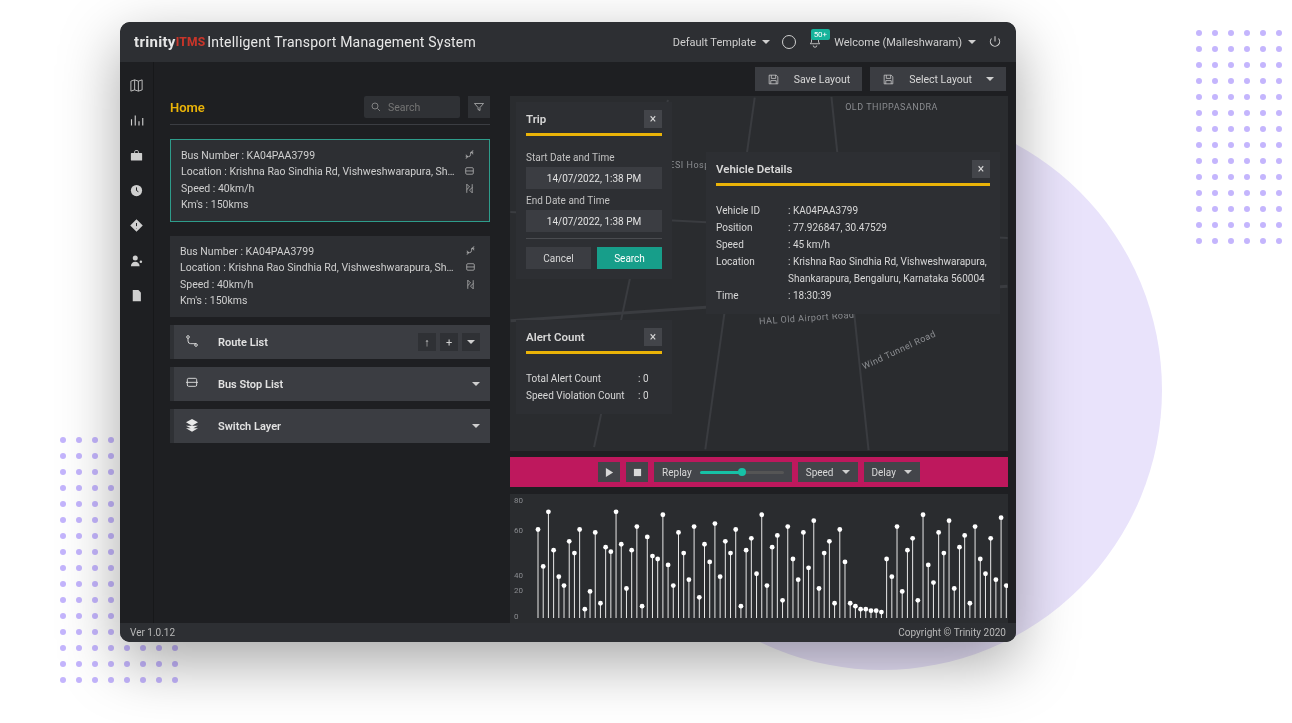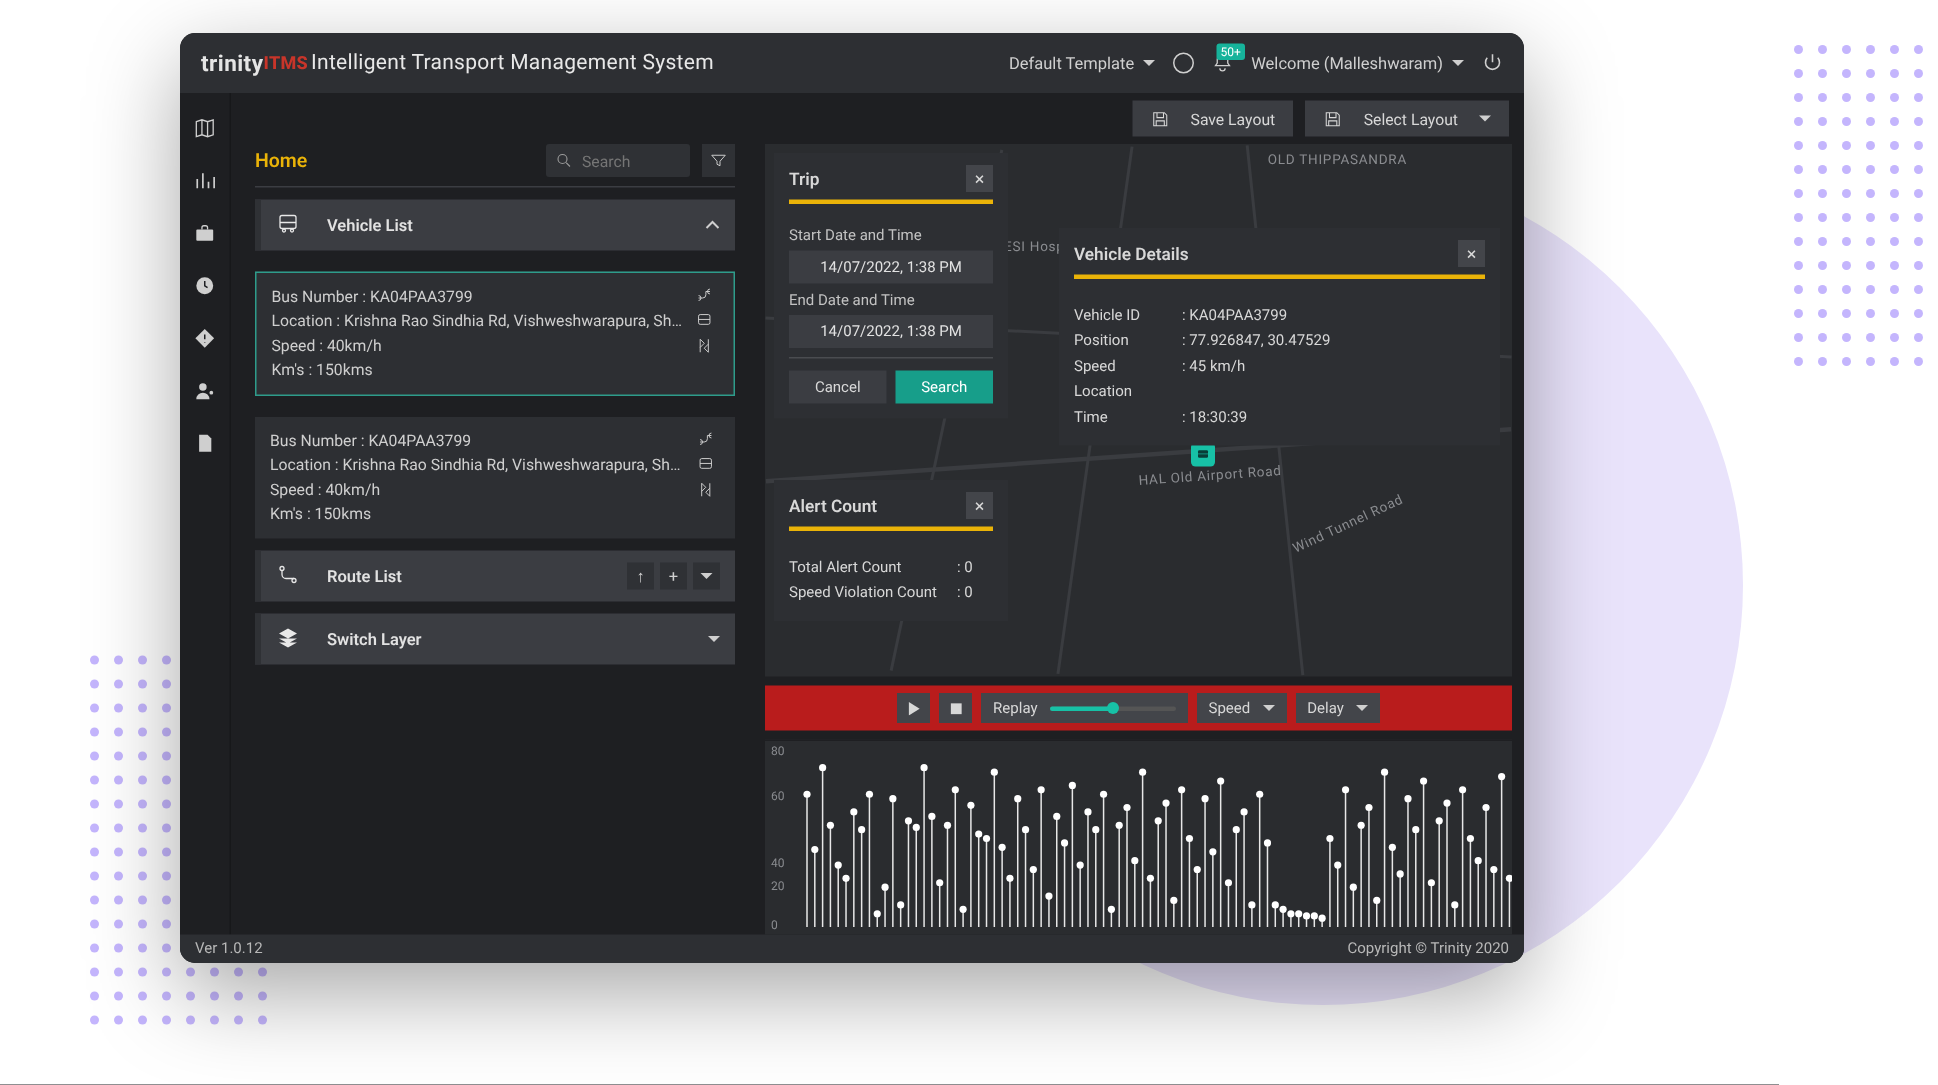--- a/index.html
+++ b/index.html
@@ -89,21 +89,21 @@
   .alert-panel { top: 224px; left: 6px; width: 156px; }
   .kv-row { display: flex; font-size: 10px; line-height: 1.7; }
   .kv-row .k { flex: 1; }
   .kv-row .v { width: 24px; }
 
   .details-panel { top: 56px; right: 8px; width: 294px; }
   .details-panel .kv-row .k { width: 72px; flex: none; }
   .details-panel .kv-row .v { flex: 1; width: auto; }
 
   
-  .playbar { height: 30px; background: #b91c1c; display: flex; align-items: center; gap: 6px; padding: 0 8px; justify-content: center; }
+  .playbar { height: 30px; background: #be185d; display: flex; align-items: center; gap: 6px; padding: 0 8px; justify-content: center; }
   .pb-btn { width: 22px; height: 20px; background: #43454a; border: none; display: inline-flex; align-items: center; justify-content: center; cursor: pointer; }
   .pb-btn svg { width: 9px; height: 9px; fill: #d8d8d8; }
   .pb-select { height: 20px; background: #43454a; border: none; color: #d8d8d8; font-size: 10px; padding: 0 8px; display: inline-flex; align-items: center; gap: 8px; cursor: pointer; }
   .slider { width: 84px; height: 3px; background: #555; position: relative; border-radius: 2px; }
   .slider .fill { position: absolute; left: 0; top: 0; bottom: 0; width: 48%; background: #17c1a6; border-radius: 2px; }
   .slider .knob { position: absolute; top: -3px; left: 46%; width: 8px; height: 8px; background: #17c1a6; border-radius: 50%; }
   .replay-wrap { display: inline-flex; align-items: center; gap: 8px; background: #43454a; height: 20px; padding: 0 8px; }
   .replay-wrap .lbl { font-size: 10px; color: #d8d8d8; }
 
   .speed-chart { height: 130px; background: #2a2c2f; border-top: 1px solid #1e1f22; position: relative; overflow: hidden; }
@@ -440,36 +440,20 @@
                 </svg>
               <input placeholder="Search" style="">
             </div>
             <button class="filter-btn">
                 <svg viewBox="0 0 24 24">
                   <path d="M3 5h18l-7 8v6l-4-2v-4z"></path>
                 </svg>
               </button>
           </div>
 
-          <div class="accordion">
-            <div class="acc-head dark">
-              <span class="acc-icon"><svg viewBox="0 0 24 24">
-                    <rect x="4" y="4" width="16" height="13" rx="2"></rect>
-                    <circle cx="8" cy="19" r="1.5"></circle>
-                    <circle cx="16" cy="19" r="1.5"></circle>
-                    <path d="M4 11h16"></path>
-                  </svg></span>
-              <span class="acc-label">Vehicle List</span>
-              <span class="acc-end">
-                  <svg width="10" height="10" viewBox="0 0 10 10">
-                    <path d="M1 7l4-4 4 4" stroke="#cfcfcf" fill="none" stroke-width="1.3"></path>
-                  </svg>
-                </span>
-            </div>
-          </div>
 
           <div class="vehicle-card active">
             <div class="vc-body">
               <div class="vc-line">Bus Number : KA04PAA3799</div>
               <div class="vc-line">Location : Krishna Rao Sindhia Rd, Vishweshwarapura, Shankarapu...</div>
               <div class="vc-line">Speed : 40km/h</div>
               <div class="vc-line">Km's : 150kms</div>
             </div>
             <div class="vc-icons">
               <svg viewBox="0 0 24 24">
@@ -517,20 +501,32 @@
               <span class="acc-end">
                 <button class="sm-sq">↑</button>
                 <button class="sm-sq">+</button>
                 <button class="sm-sq">
                     <span class="caret"></span>
                   </button>
               </span>
             </div>
           </div>
 
+          <div class="accordion">
+            <div class="acc-head dark">
+              <span class="acc-icon"><svg viewBox="0 0 24 24">
+                    <rect x="5" y="5" width="14" height="12" rx="2"></rect>
+                    <path d="M5 11h14 M3 11h2 M19 11h2"></path>
+                  </svg></span>
+              <span class="acc-label">Bus Stop List</span>
+              <span class="acc-end">
+                  <span class="caret"></span>
+                </span>
+            </div>
+          </div>
 
           <div class="accordion">
             <div class="acc-head dark">
               <span class="acc-icon filled"><svg viewBox="0 0 24 24">
                     <path d="M12 3l9 5-9 5-9-5z M3 13l9 5 9-5 M3 17l9 5 9-5"></path>
                   </svg></span>
               <span class="acc-label">Switch Layer</span>
               <span class="acc-end">
                   <span class="caret"></span>
                 </span>
@@ -604,20 +600,21 @@
               <div class="kv-row">
                   <span class="k">Position</span>
                   <span class="v">: 77.926847, 30.47529</span>
                 </div>
               <div class="kv-row">
                   <span class="k">Speed</span>
                   <span class="v">: 45 km/h</span>
                 </div>
               <div class="kv-row">
                   <span class="k">Location</span>
+                  <span class="v">: Krishna Rao Sindhia Rd, Vishweshwarapura, Shankarapura, Bengaluru, Karnataka 560004</span>
                 </div>
               <div class="kv-row">
                   <span class="k">Time</span>
                   <span class="v">: 18:30:39</span>
                 </div>
             </div>
           </div>
 
           <div class="playbar">
             <button class="pb-btn">

